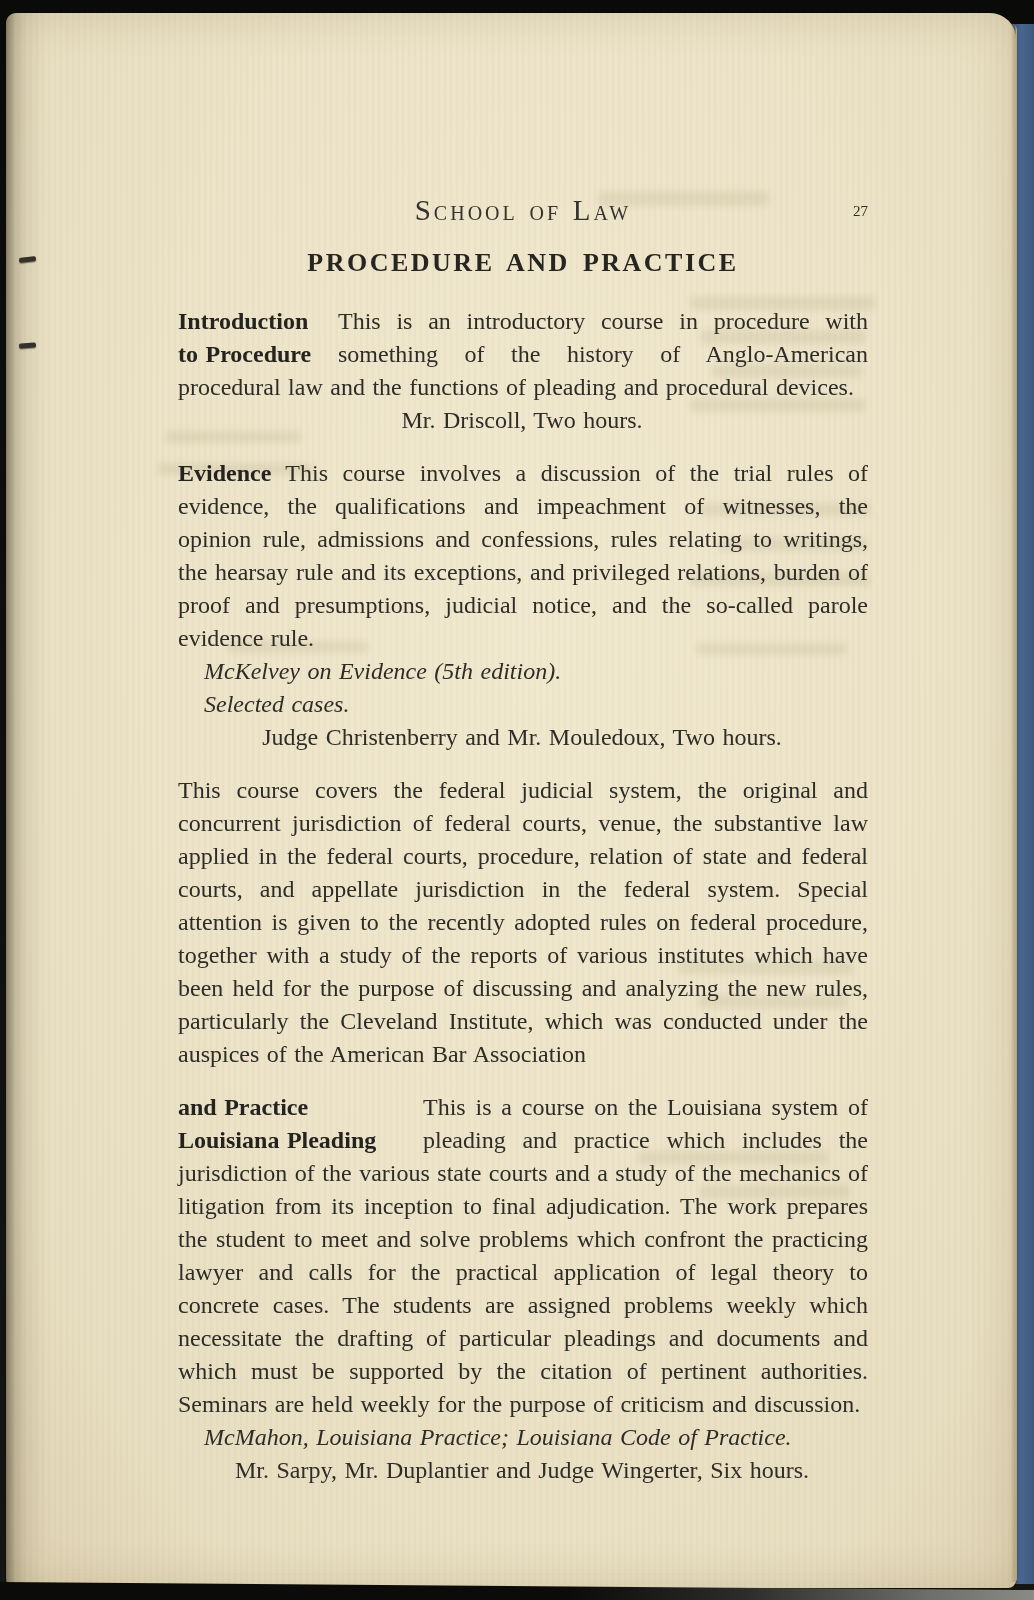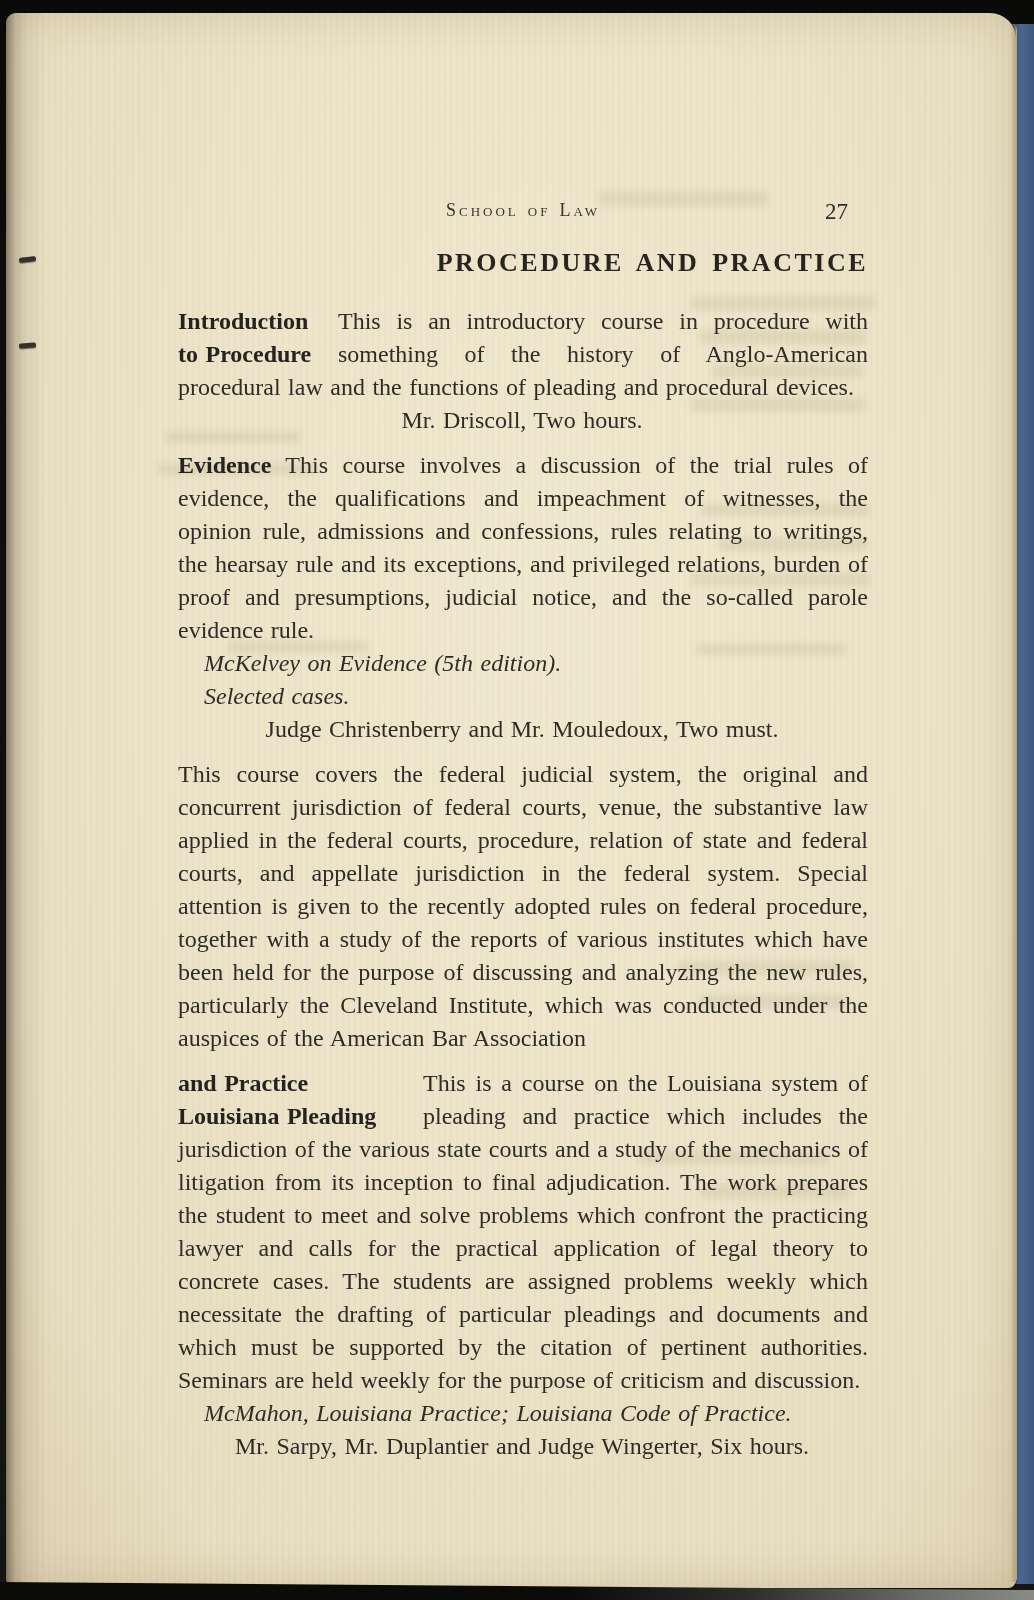--- a/index.html
+++ b/index.html
@@ -47,29 +47,29 @@
   .smudge{position:absolute;background:#8d7f55;opacity:.13;filter:blur(3px);border-radius:4px;}
 
   
   .content{
     position:absolute;left:172px;top:181px;width:690px;
     color:#2e2c27;font-size:24px;line-height:33px;word-spacing:1.5px;
   }
   .running-head{position:relative;height:32px;}
   .running-head .head-title{
     text-align:center;font-variant:small-caps;letter-spacing:3px;
-    font-size:18px;color:#35332d;
+    font-size:29px;color:#35332d;
   }
-  .running-head .folio{position:absolute;right:20px;top:1px;font-size:23px;color:#2f2d28;}
+  .running-head .folio{position:absolute;right:0;top:1px;font-size:15px;color:#2f2d28;}
   .main-title{
-    text-align:right;font-weight:bold;font-size:26px;letter-spacing:2.5px;
+    text-align:center;font-weight:bold;font-size:26px;letter-spacing:2.5px;
     margin:20px 0 0 0;color:#262521;word-spacing:4px;
   }
   .body-block{margin-top:26px;}
-  .course{margin-top:12px;clear:both;}
+  .course{margin-top:20px;clear:both;}
   .course:first-child{margin-top:16px;}
   .desc{text-align:justify;margin:0;}
   .label-block{float:left;font-weight:bold;color:#24231f;}
   .label-block b{display:block;font-weight:bold;}
   .lb-intro{width:160px;}
   .lb-fed{width:195px;}
   .lb-la{width:245px;}
   .inline-label{font-weight:bold;color:#24231f;padding-right:14px;}
   .book{margin:0 0 0 26px;font-style:italic;}
   .book.narrow{width:520px;}
@@ -123,21 +123,21 @@
           </p>
           <p class="instructor">Mr. Driscoll, Two hours.</p>
         </div>
 
         <div class="course">
           <p class="desc">
             <b class="inline-label">Evidence</b><span>This course involves a discussion of the trial rules of evidence, the qualifications and impeachment of witnesses, the opinion rule, admissions and confessions, rules relating to writings, the hearsay rule and its exceptions, and privileged relations, burden of proof and presumptions, judicial notice, and the so-called parole evidence rule.</span>
           </p>
           <p class="book">McKelvey on Evidence (5th edition).</p>
           <p class="book">Selected cases.</p>
-          <p class="instructor">Judge Christenberry and Mr. Mouledoux, Two must.</p>
+          <p class="instructor">Judge Christenberry and Mr. Mouledoux, Two hours.</p>
         </div>
 
         <div class="course">
           <p class="desc">
             <span>This course covers the federal judicial system, the original and concurrent jurisdiction of federal courts, venue, the substantive law applied in the federal courts, procedure, relation of state and federal courts, and appellate jurisdiction in the federal system. Special attention is given to the recently adopted rules on federal procedure, together with a study of the reports of various institutes which have been held for the purpose of discussing and analyzing the new rules, particularly the Cleveland Institute, which was conducted under the auspices of the American Bar Association</span>
           </p>
         </div>
 
         <div class="course">
           <p class="desc">

